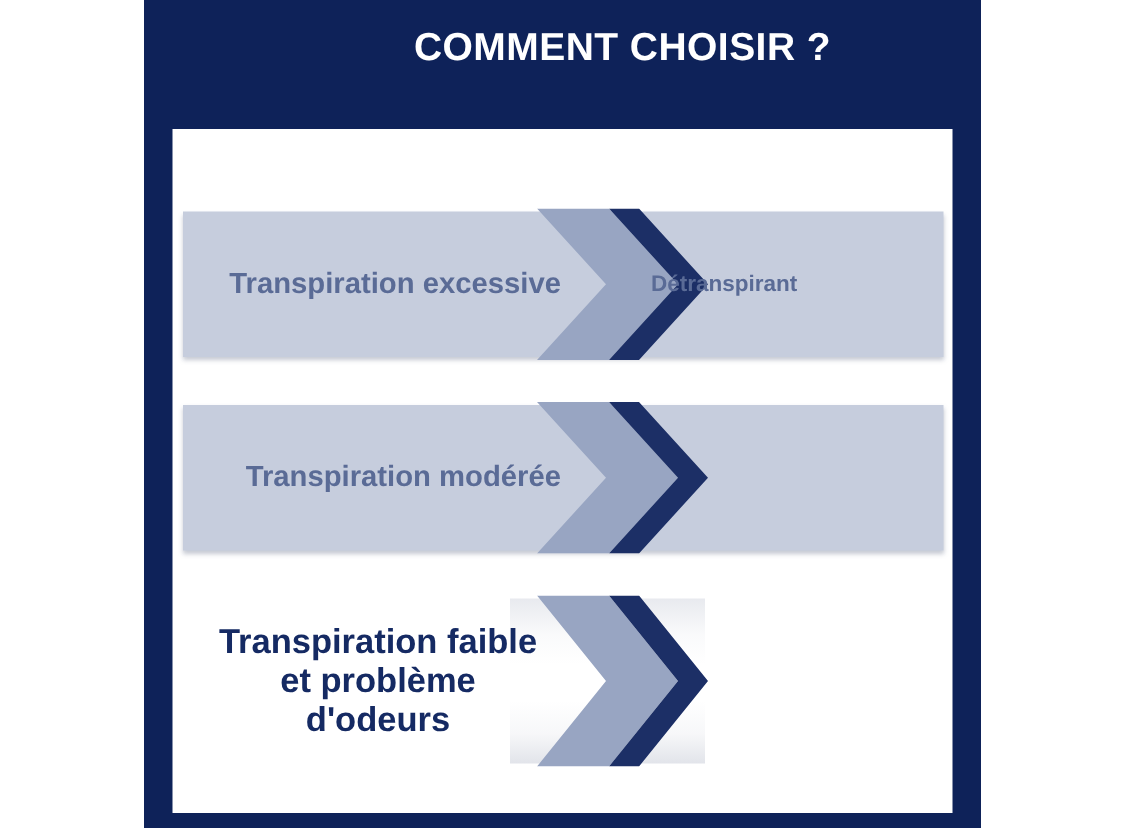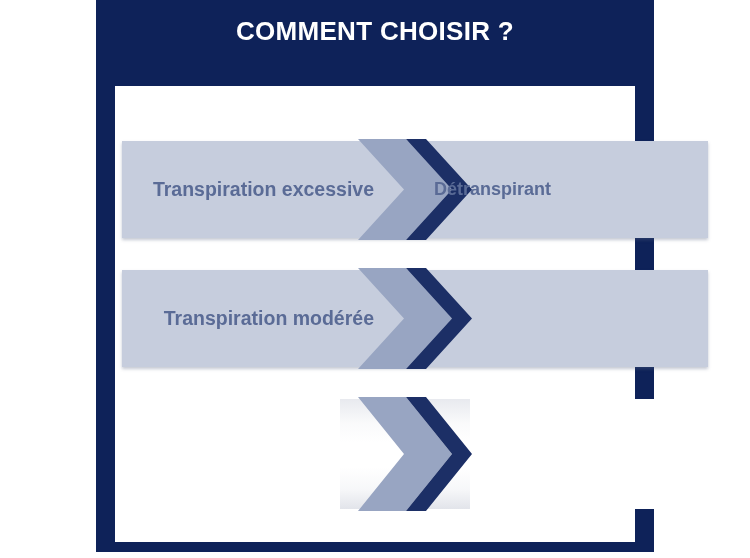--- a/index.html
+++ b/index.html
@@ -34,38 +34,39 @@
     width: 100%;
     height: 62px;
     display: flex;
     align-items: center;
     justify-content: center;
     color: #ffffff;
     font-size: 26px;
     font-weight: bold;
     letter-spacing: 0.3px;
     white-space: nowrap;
+    padding-left: 40px;
   }
 
   
   .card {
     position: absolute;
     left: 19px;
     top: 86px;
     width: 520px;
     height: 456px;
     background: #ffffff;
     box-sizing: border-box;
   }
 
   
   .row {
     position: absolute;
     left: 7px;
-    width: 586px;
+    width: 507px;
     height: 97px;
     box-sizing: border-box;
   }
   .row-1 { top: 55px; }
   .row-2 { top: 184px; text-align: right; }
   .row-3 { top: 313px; height: 110px; }
 
   .row-band {
     position: absolute;
     inset: 0;
@@ -117,21 +118,21 @@
   }
 
   .label span {
     font-size: 19.5px;
     font-weight: bold;
     color: #5a6b96;
     line-height: 1.16;
   }
   .row-1 .label-right span,
   .row-2 .label-right span {
-    font-size: 18px;
+    font-size: 15px;
   }
 
   
   .row-3 .label span {
     color: #152a63;
     font-size: 23px;
     line-height: 1.12;
   }
   .row-3 .label-left {
     width: 252px;
@@ -192,20 +193,23 @@
         <svg viewBox="0 0 120 101" preserveAspectRatio="none" aria-hidden="true">
           <polygon points="4,0 52,0 98,50.5 52,101 4,101 50,50.5" fill="#98a5c2"></polygon>
           <polygon points="52,0 72,0 118,50.5 72,101 52,101 98,50.5" fill="#1c2f66"></polygon>
         </svg>
       </div>
     </div>
 
     <div class="row row-3">
       <div class="row-band"></div>
       <div class="shadow-strip"></div>
+      <div class="label label-left">
+        <span>Transpiration faible<br>et problème<br>d'odeurs</span>
+      </div>
       <div class="chevrons">
         <svg viewBox="0 0 120 101" preserveAspectRatio="none" aria-hidden="true">
           <polygon points="4,0 52,0 98,50.5 52,101 4,101 50,50.5" fill="#98a5c2"></polygon>
           <polygon points="52,0 72,0 118,50.5 72,101 52,101 98,50.5" fill="#1c2f66"></polygon>
         </svg>
       </div>
     </div>
 
   </div>
 </div>

